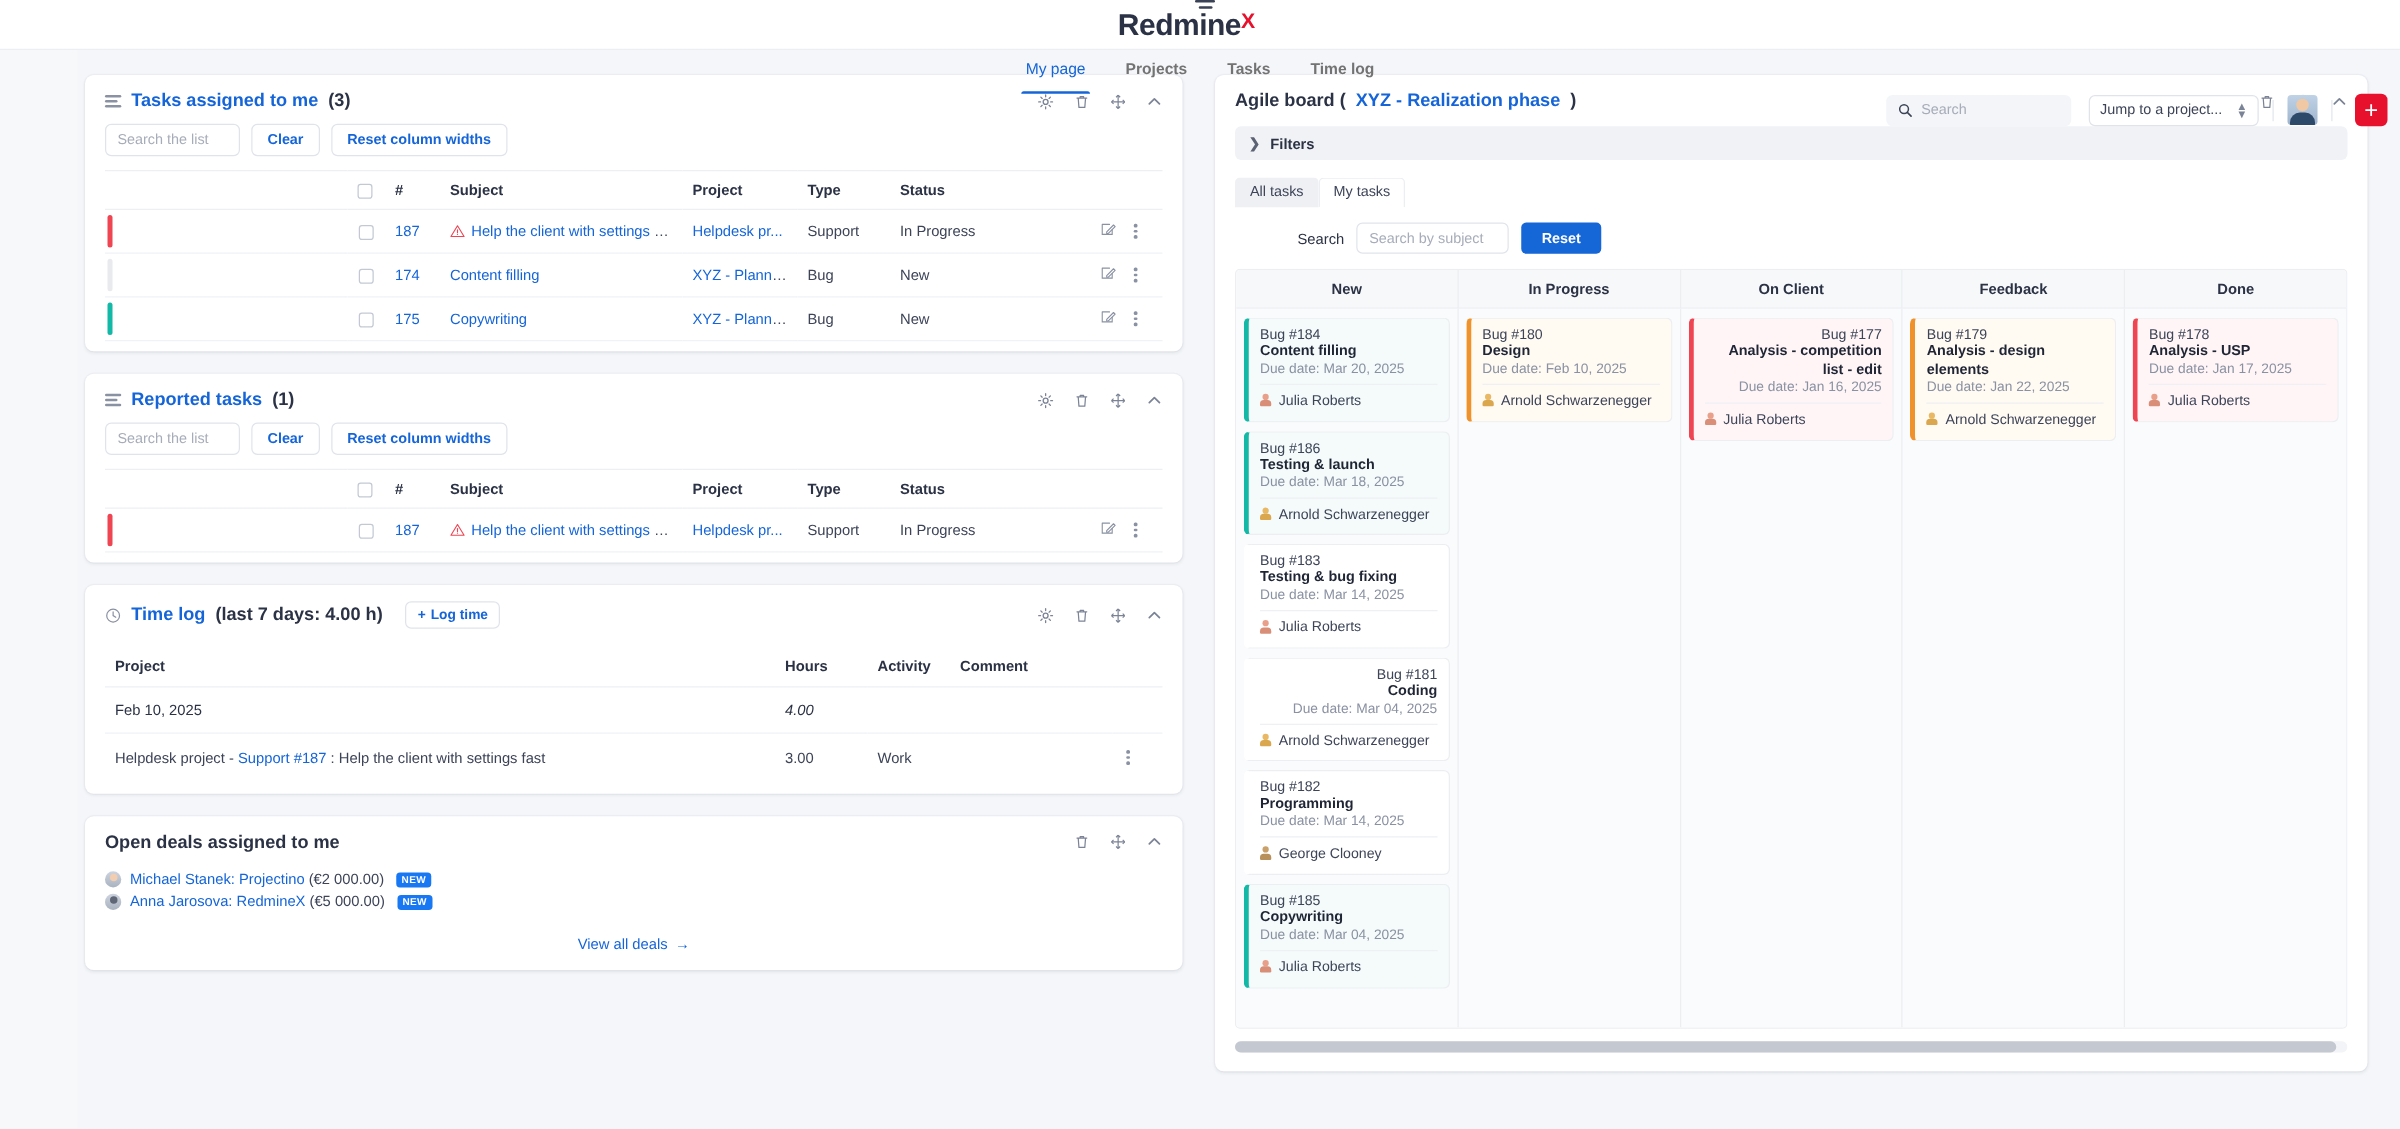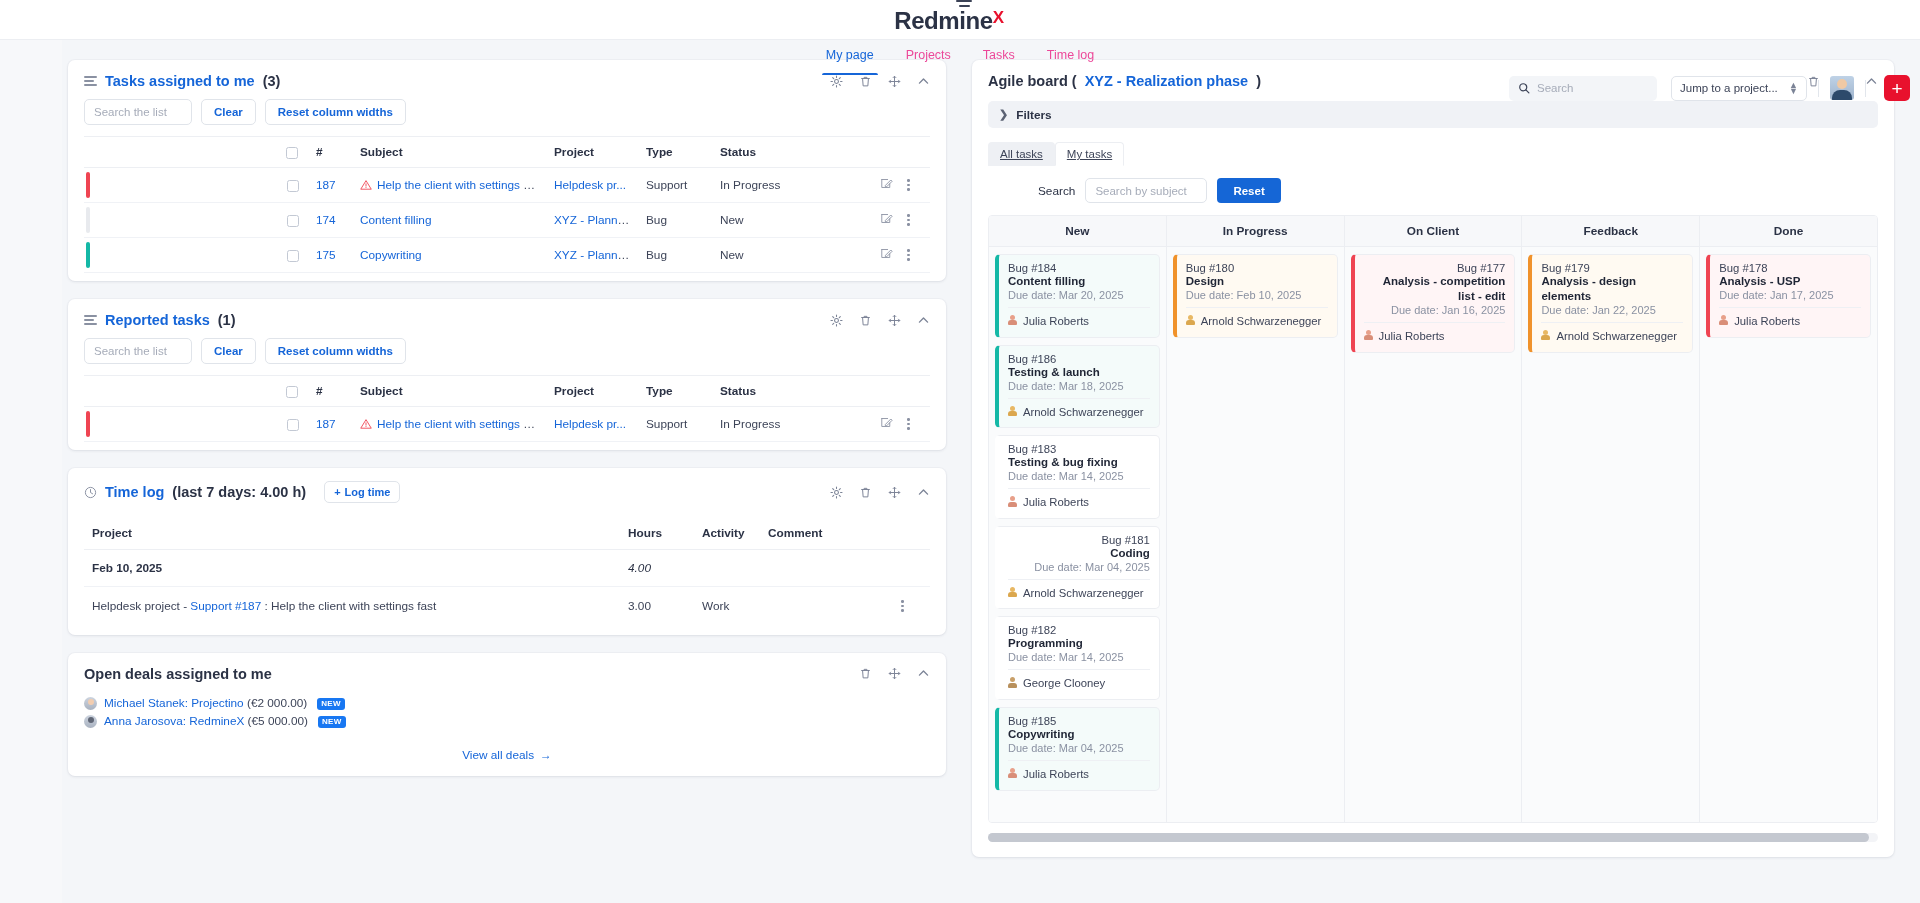--- a/index.html
+++ b/index.html
@@ -29,23 +29,24 @@
 
   .brand {
     font-size: 24px; font-weight: bold; color: #2b3245;
     letter-spacing: -0.4px; margin-left: 12px; margin-right: 34px;
     display: flex; align-items: baseline; cursor: pointer;
   }
   .brand .x { color: #e8112d; font-size: 17px; font-weight: bold; position: relative; top:-6px; }
 
   .mainnav { display: flex; align-items: center; height: 40px; gap: 0; }
   .navitem {
-    font-size: 12.5px; color: #ec4899; padding: 0 16px;
+    font-size: 12.5px; color: #737373; padding: 0 16px;
     height: 40px; line-height: 40px; cursor: pointer; position: relative;
     white-space: nowrap;
+    font-weight: bold;
   }
   .navitem.active { color: #1565d8; font-weight: normal; }
   .navitem.active::after {
     content:""; position: absolute; left: 12px; right: 12px; bottom: 0;
     height: 2.5px; background: #1565d8; border-radius: 2px 2px 0 0;
   }
 
   .topbar-right {
     margin-left: auto; display: flex; align-items: center; gap: 0; padding-right: 10px;
   }
@@ -185,21 +186,21 @@
   table.tlog td {
     font-size: 11.8px; color: #3d4458; padding: 11px 8px;
     border-bottom: 1px solid #f0f2f6;
   }
   table.tlog tr:last-child td { border-bottom: none; }
   .tlog .c-proj { width: auto; }
   .tlog .c-hours { width: 74px; }
   .tlog .c-act { width: 66px; }
   .tlog .c-comm { width: 130px; }
   .tlog .c-menu { width: 40px; }
-  .tlog .daterow td { font-weight: bold; color: #2b3245; }
+  .tlog .daterow td { font-weight: normal; color: #2b3245; }
   .tlog .daterow .hrs { font-weight: normal; font-style: italic; }
 
   
   .deals-body { padding: 2px 16px 14px 16px; }
   .deal-row { display: flex; align-items: flex-end; gap: 7px; padding: 2px 0; }
   .deal-av {
     width: 13px; height: 13px; border-radius: 50%; flex: none;
     background: linear-gradient(#cdd4df,#a9b2c0); position: relative; overflow: hidden;
   }
   .deal-av.a::after{ content:""; position:absolute; left:3.5px; top:2px; width:6px; height:6px; border-radius:50%; background:#f2cdb0; }
@@ -220,21 +221,21 @@
   .filters-bar {
     margin: 2px 16px 0 16px; background: #f0f2f6; border-radius: 5px;
     height: 27px; display: flex; align-items: center; gap: 8px;
     padding: 0 11px; font-size: 11.8px; color: #2b3245; font-weight: bold; cursor: pointer;
   }
   .chev-right { color:#5b6273; font-size: 11px; }
 
   .tabs { display: flex; margin: 14px 16px 0 16px; }
   .tab {
     font-size: 11.5px; color: #3d4458; padding: 5px 11px; cursor: pointer;
-    border: 1px solid transparent; border-radius: 4px 4px 0 0; text-decoration: underline;
+    border: 1px solid transparent; border-radius: 4px 4px 0 0;
   }
   .tab.active { background: #eef0f4; }
   .tab.inactive { background: #fff; border-color: #eceef2; border-bottom-color: #fff; }
 
   .search-row {
     display: flex; align-items: center; gap: 10px; padding: 12px 0 12px 66px;
   }
   .search-row .lbl { font-size: 11.8px; color: #2b3245; }
   .btn-reset {
     background: #1566d6; color: #fff; border-radius: 4px;

